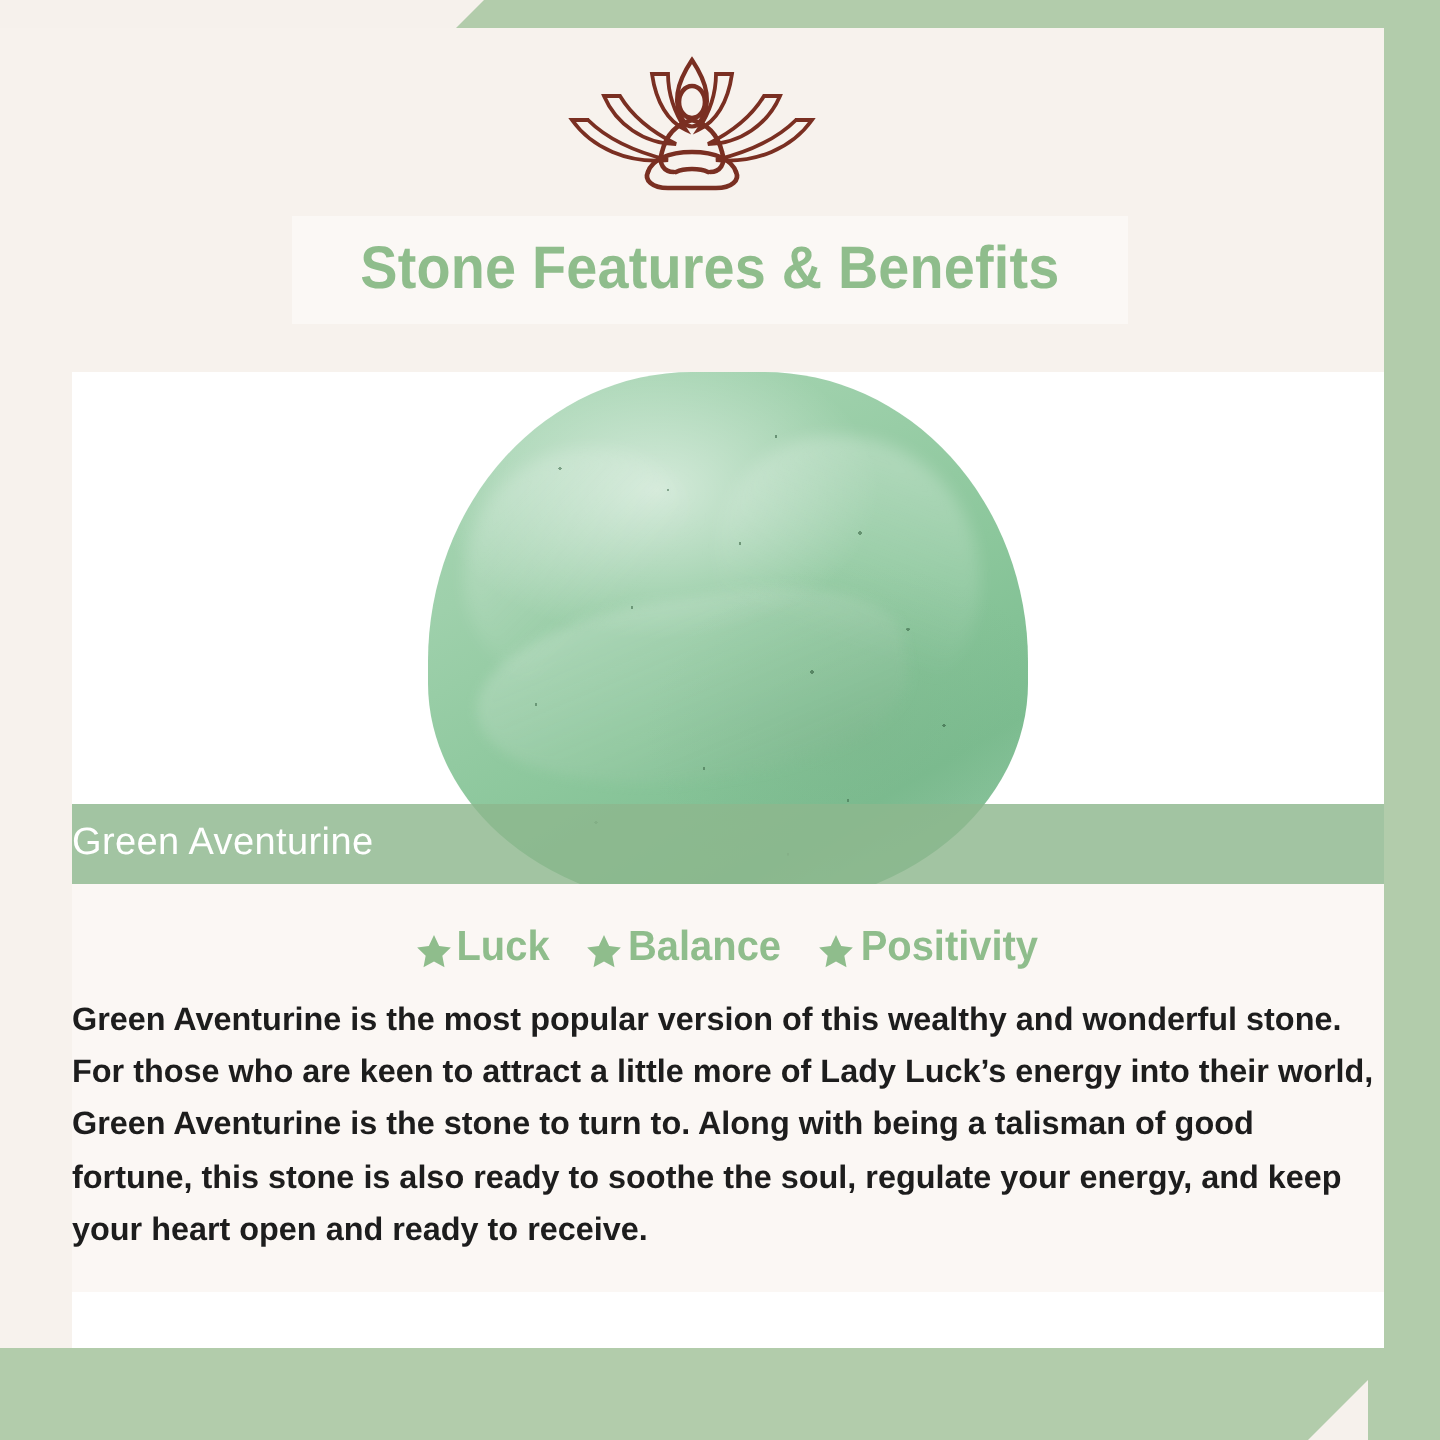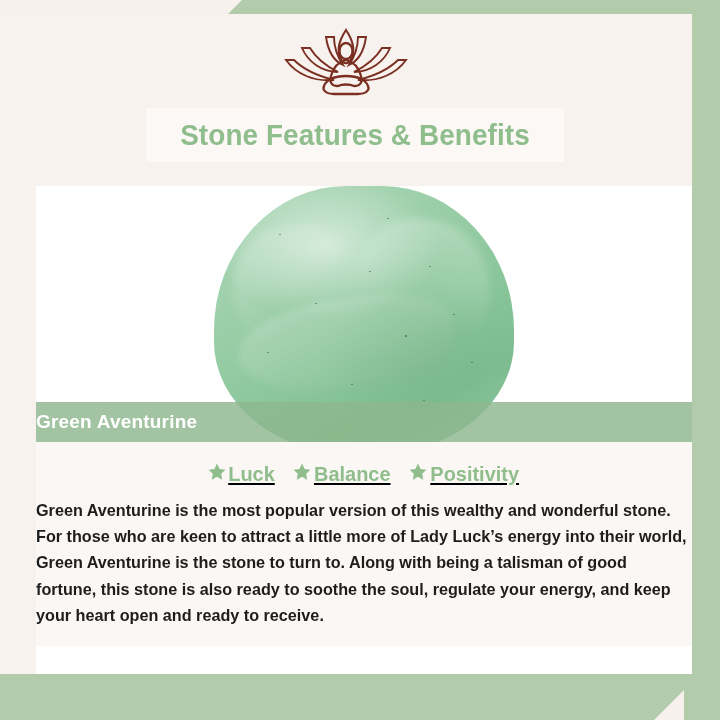--- a/index.html
+++ b/index.html
@@ -122,34 +122,34 @@
   }
 
   
   .name-bar {
     position:absolute; top:402px; left:36px; width:656px; height:40px;
     background:rgba(142,183,141,.82); z-index:5;
     display:flex; align-items:center;
   }
   .name-bar span {
     margin-left:-12px; padding-left:12px;
-    color:#ffffff; font-size:19px; font-weight:700;
+    color:#ffffff; font-size:19px; font-weight:400;
     letter-spacing:.2px;
   }
 
   
   .content {
     position:absolute; top:442px; left:36px; width:656px; height:232px;
     background:#fbf7f4; z-index:4;
   }
   .benefits {
     display:flex; align-items:center; justify-content:center;
     gap:16px; padding-top:20px;
   }
-  .benefit { display:flex; align-items:flex-start; gap:0;text-decoration:underline; }
+  .benefit { display:flex; align-items:flex-end; gap:0; }
   .star { width:20px; height:20px; display:block; }
   .benefit-label {
     font-size:21px; font-weight:700; color:#8fbd8c;
     transform:scaleX(0.95); white-space:nowrap;
   }
   .body-text {
     margin:11px 24px 0 0; padding-left:0;
     width:656px;
     font-size:16.2px; line-height:1.62; font-weight:700;
     color:#1d1d1d; text-align:left;

